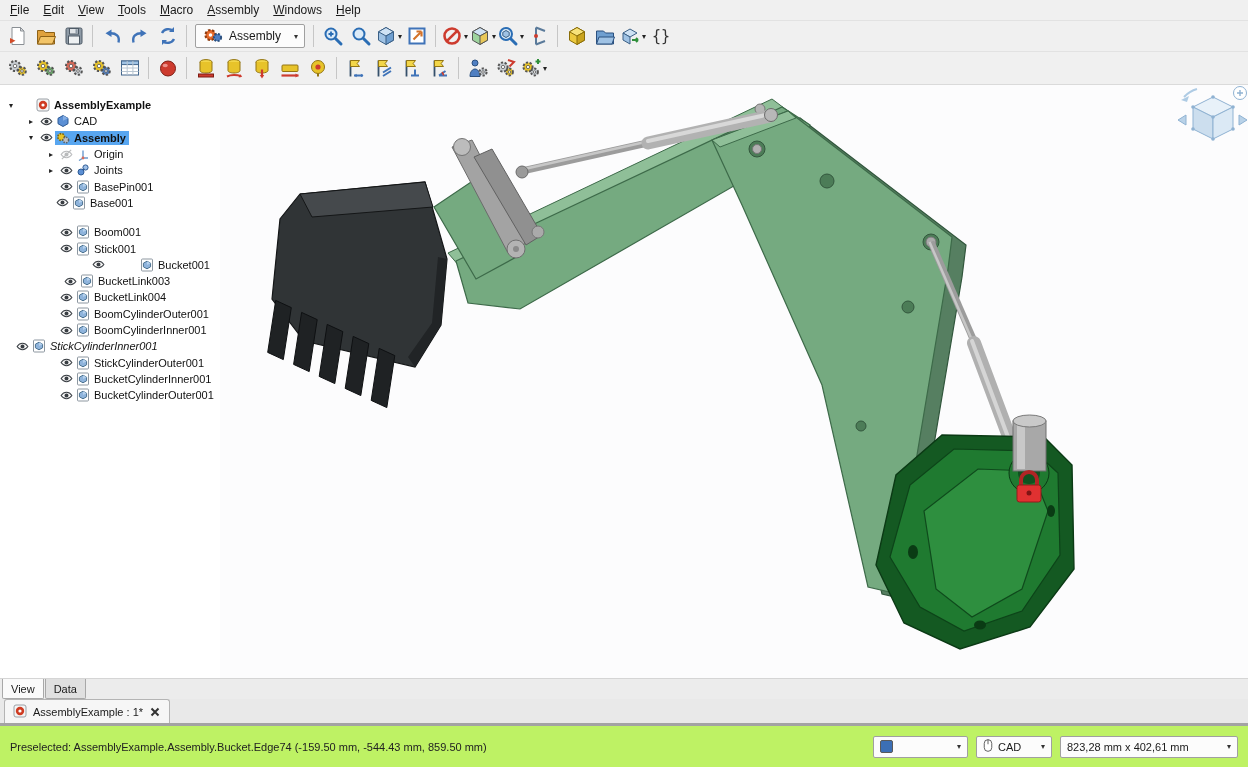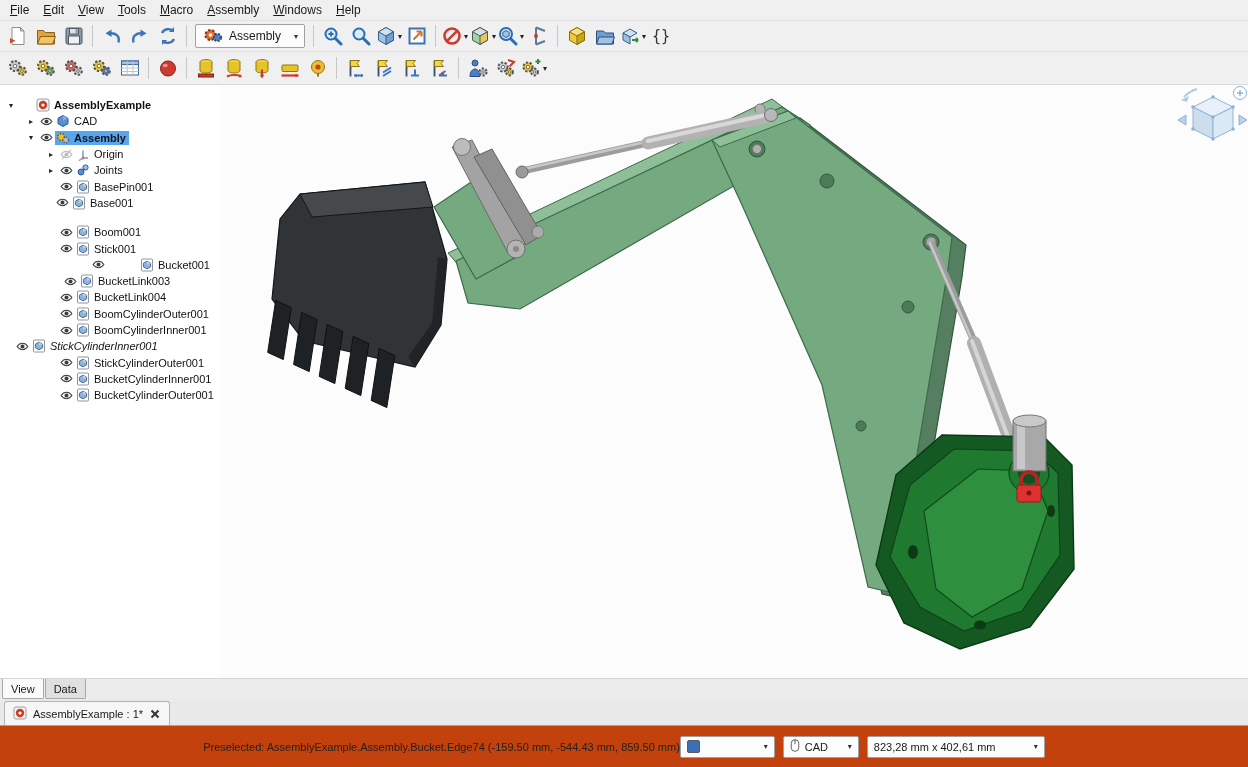--- a/index.html
+++ b/index.html
@@ -33,24 +33,24 @@
 .ticon{width:16px;flex:none;display:flex;align-items:center;justify-content:center}
 .tlabel{font-size:11px;padding:1px 3px;color:#111}
 .bold .tlabel{font-weight:bold}
 .hl{display:flex;align-items:center}
 .hl.tree-sel{background:var(--selection)}
 .viewport{flex:1;position:relative;background:var(--viewport-bg)}
 .scene{position:absolute;inset:0;width:100%;height:100%}
 .panel-tabbar{height:21px;background:#ececec;display:flex;align-items:flex-start;padding-left:2px;gap:1px;border-top:1px solid #d5d5d5}
 .panel-tab{height:20px;display:flex;align-items:center;padding:0 8px;font-size:11px;border:1px solid #a8a8a8;border-top:none;background:#e0e0e0;border-radius:0 0 2px 2px}
 .panel-tab.active{background:#fafafa}
-.doc-tabbar{height:27px;background:#e9e9e9;display:flex;align-items:flex-end;padding:3px 4px 0;border-bottom:1px solid #a3a3a3}
+.doc-tabbar{height:27px;background:#e9e9e9;display:flex;align-items:flex-end;padding:3px 4px 0;border-bottom:3px solid #a3a3a3}
 .doc-tab{height:24px;display:flex;align-items:center;gap:6px;background:#f6f6f6;border:1px solid #b4b4b4;border-bottom:none;border-radius:3px 3px 0 0;padding:0 8px;font-size:11px}
 .doc-close{display:flex;align-items:center}
-.statusbar{height:41px;display:flex;align-items:center;justify-content:center;padding:0 10px;background:#c2410c}
+.statusbar{height:41px;display:flex;align-items:center;justify-content:space-between;padding:0 10px;background:#bef264}
 .status-text{font-size:11px;color:#222}
 .status-right{display:flex;align-items:center;gap:8px}
 .scombo{height:22px;font-size:11px}
 .swatch{width:13px;height:13px;border:1px solid #5a5a5a;border-radius:2px;background:#3c6fb5}
 .w1{width:95px}.w2{width:76px}.w3{width:178px}
 
 .gm{fill:var(--green-mid);stroke:#3d6a49;stroke-width:1.2}
 .gl{fill:var(--green-light);stroke:#3d6a49;stroke-width:1}
 .gd{fill:var(--green-dark);stroke:#31563c;stroke-width:1.2}
 .hole{fill:#4c7c57;stroke:#33573d}

